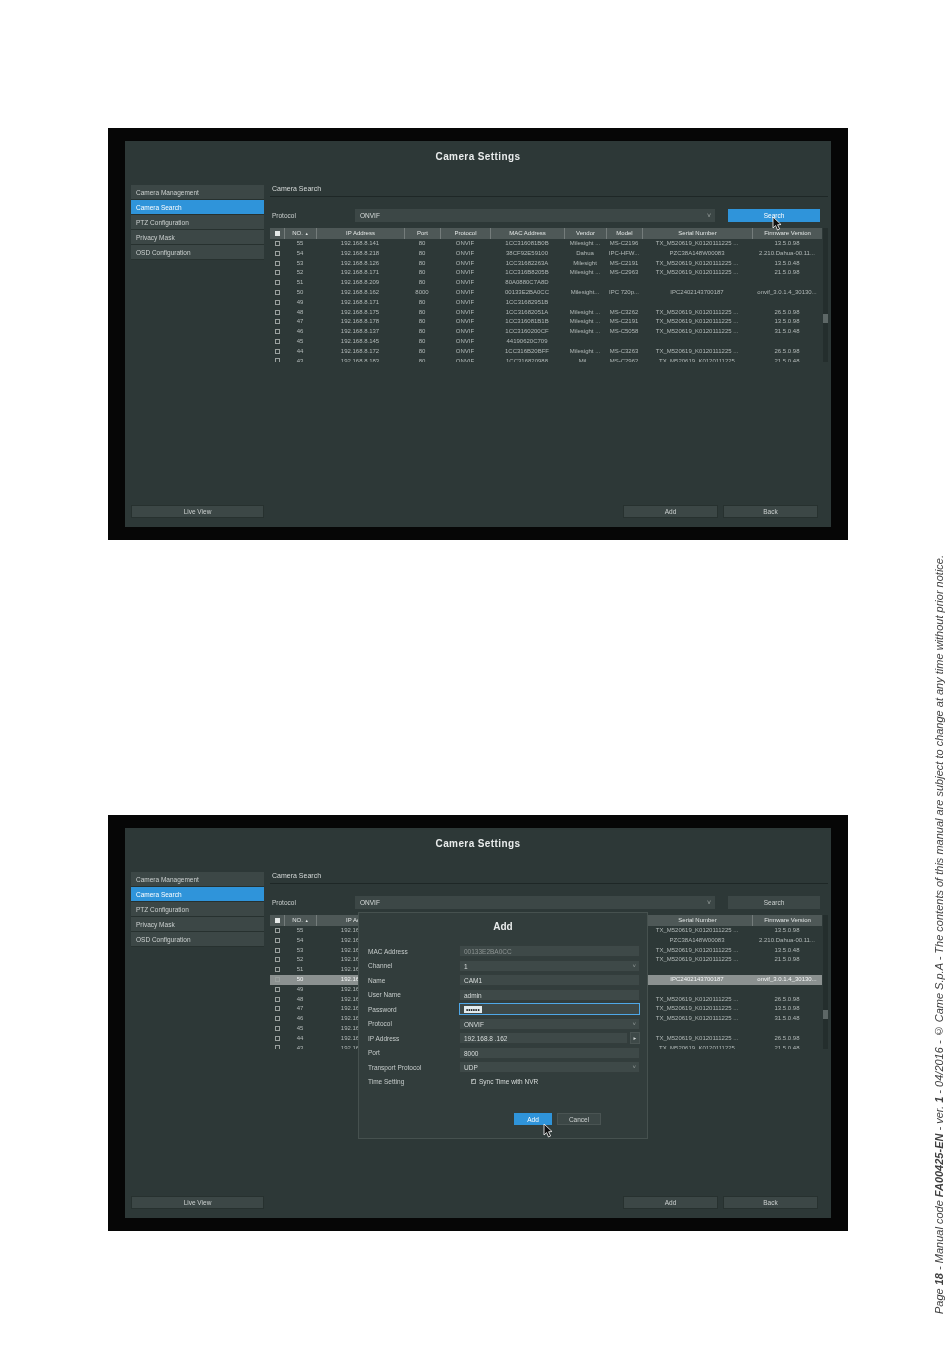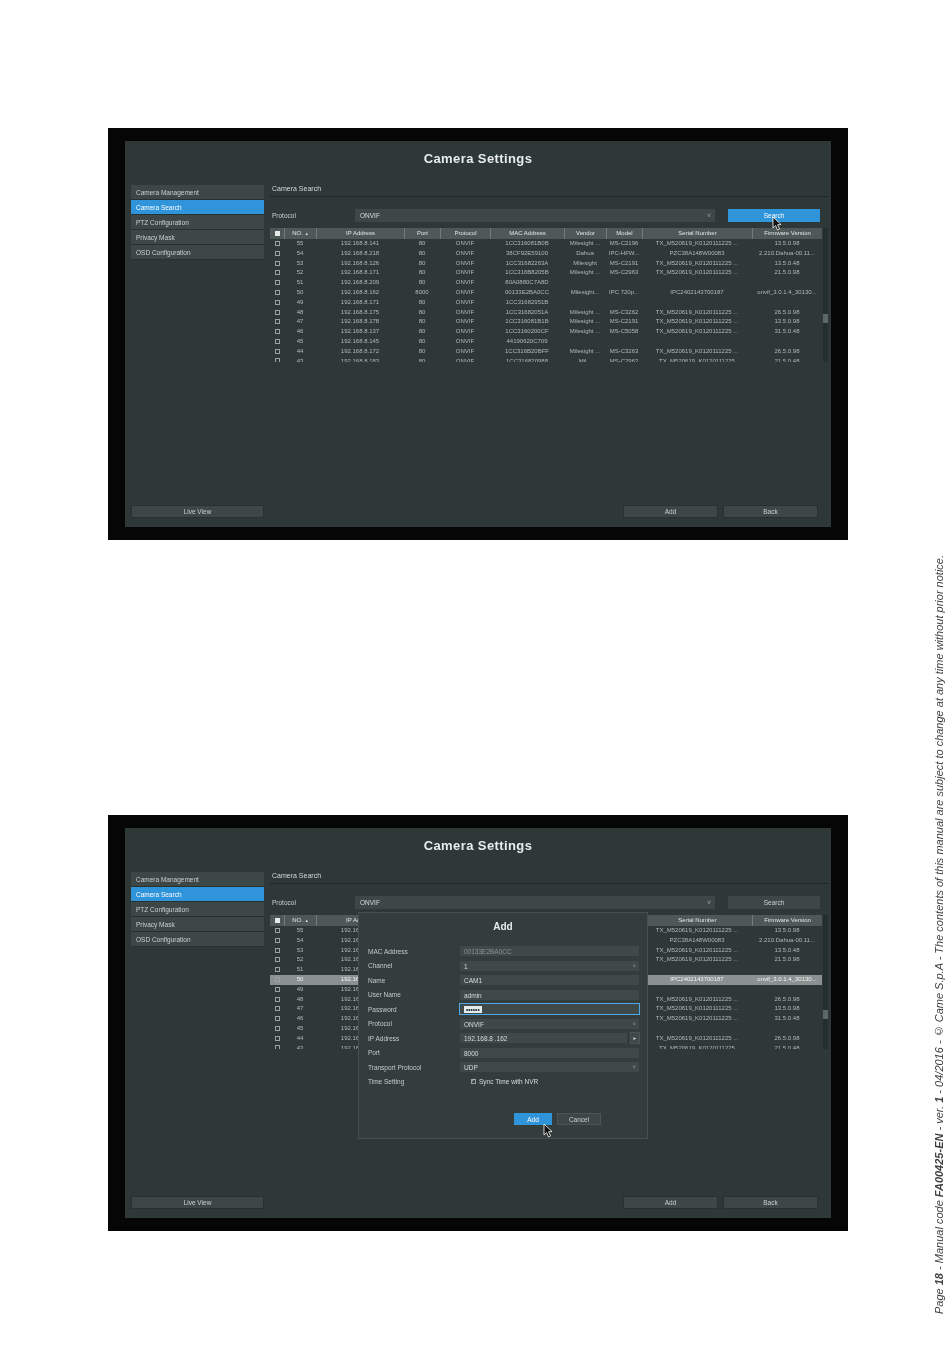--- a/index.html
+++ b/index.html
@@ -6,21 +6,21 @@
   body { font-family:"Liberation Sans", sans-serif; background:#ffffff; }
   .page { position:relative; width:950px; height:1355px; background:#ffffff; overflow:hidden; }
 
   
   .shot { position:absolute; left:108px; width:740px; background:#060606; }
   #shotA { top:128px; height:412px; }
   #shotB { top:815px; height:416px; }
   .win { position:absolute; left:17px; right:17px; top:13px; bottom:13px; background:#2d3837; overflow:hidden; }
 
   .win-title { position:absolute; top:10px; left:0; right:0; text-align:center;
-               font-size:13px; font-weight:bold; color:#e9ecec; letter-spacing:.4px; }
+               font-size:10px; font-weight:bold; color:#e9ecec; letter-spacing:.4px; }
 
   
   .sidebar { position:absolute; left:6px; top:44px; width:133px; bottom:9px; }
   .side-items .item { height:15px; line-height:15px; padding-left:5px; font-size:6.5px;
                       color:#ccd1d0; background:#3c4746; border-bottom:1px solid #27312f; cursor:default; }
   .side-items .item.selected { background:#2f94da; color:#ffffff; }
   .live-view { position:absolute; bottom:0; left:0; width:100%; height:13px; line-height:12px;
                background:#3c4746; color:#ccd1d0; font-size:6.5px; text-align:center;
                border:1px solid #27312f; font-family:inherit; }
 

